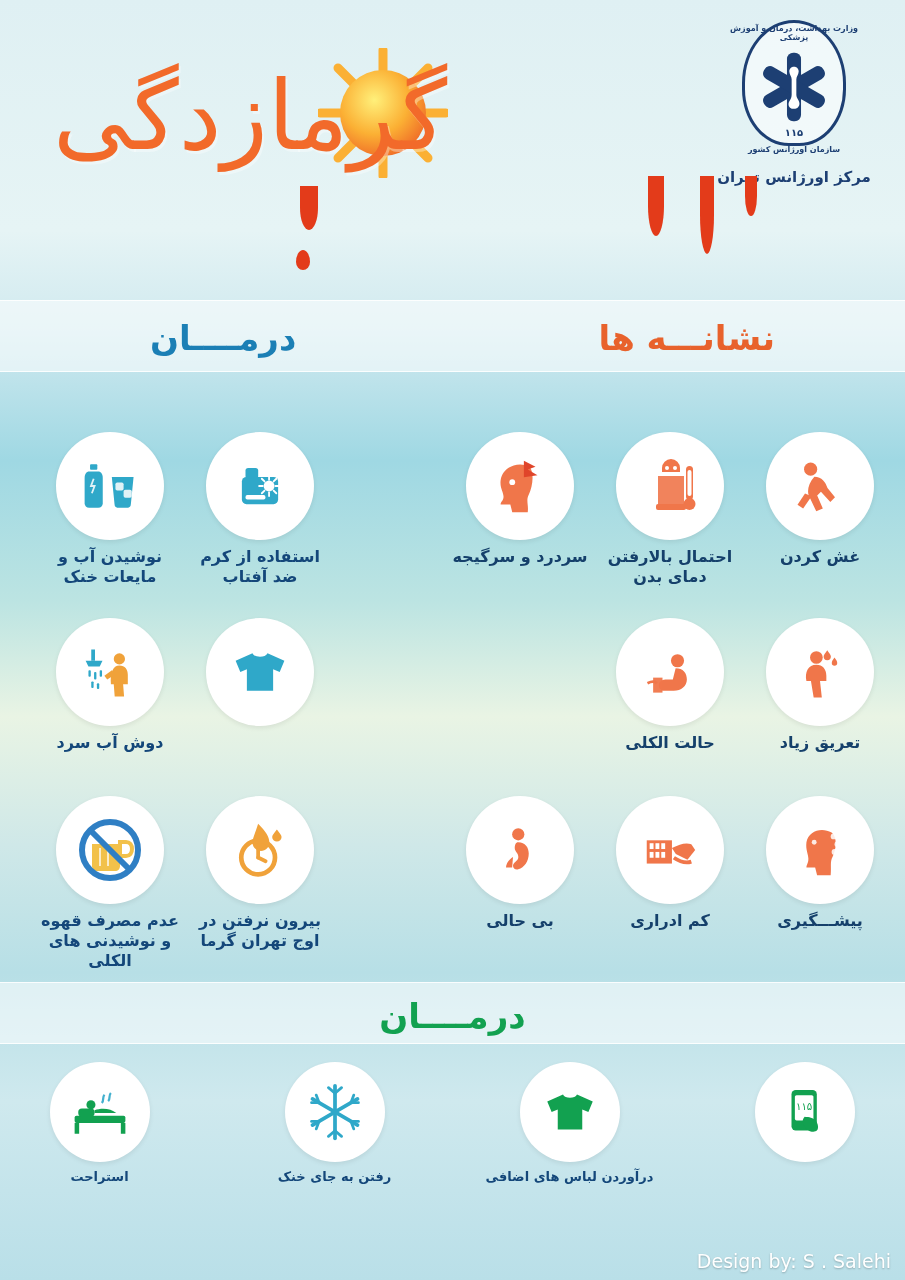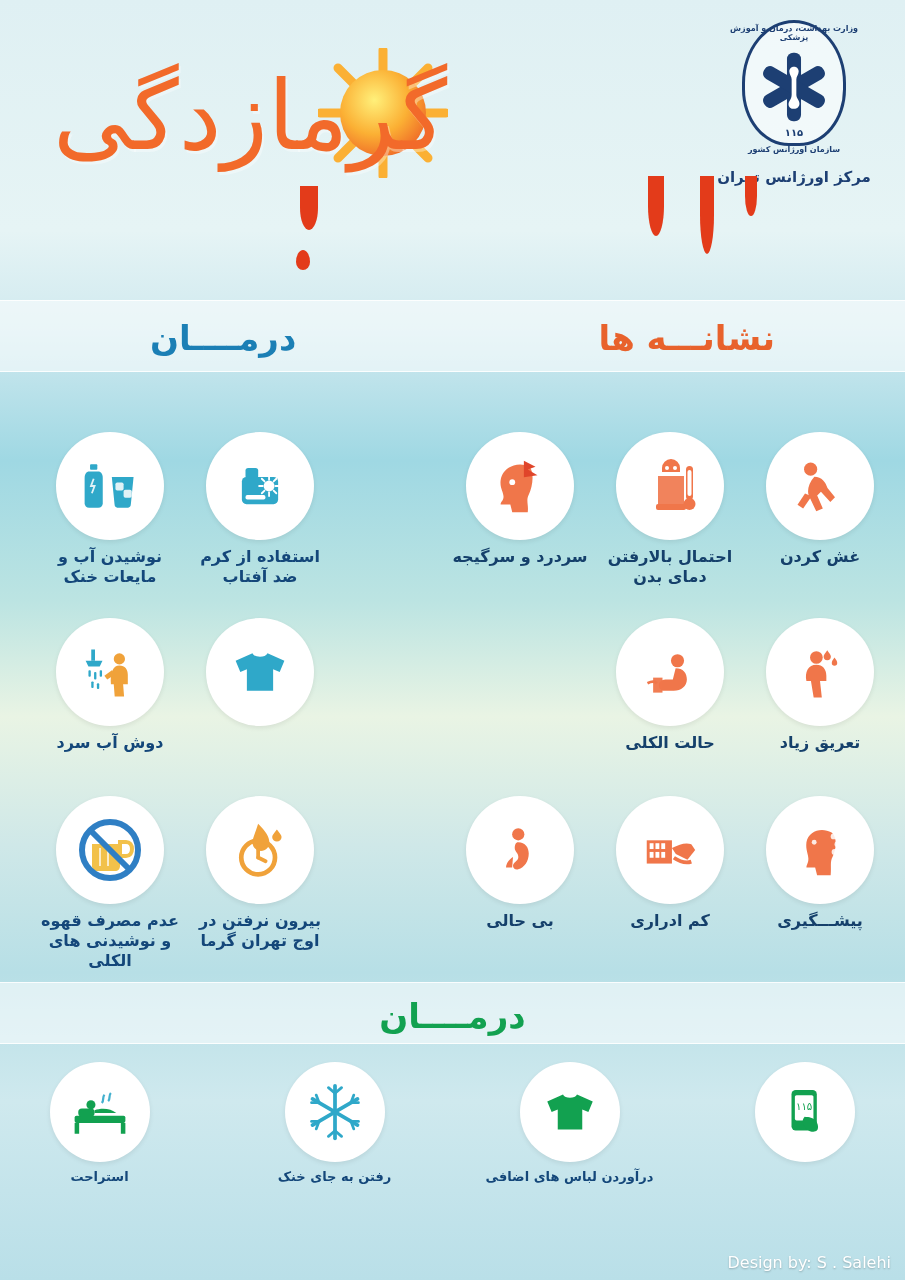--- a/index.html
+++ b/index.html
@@ -115,21 +115,21 @@
     color: #1a3b66;
   }
   .cap.sym { color: #15406b; }
   .cap.prev { color: #14477a; }
   .cap.treat { color: #14477a; font-size: 13px; }
 
   .orange { fill: #f0764a; }
 
   .footer-credit {
     position: absolute; bottom: 8px; right: 14px;
-    font-size: 16px; color: #ffffff; text-shadow: 0 1px 2px rgba(0,0,0,.25);
+    font-size: 19px; color: #ffffff; text-shadow: 0 1px 2px rgba(0,0,0,.25);
     direction: ltr;
   }
 </style>
 </head>
 <body>
 
 <div id="poster">
 
   <div class="palm">
     

